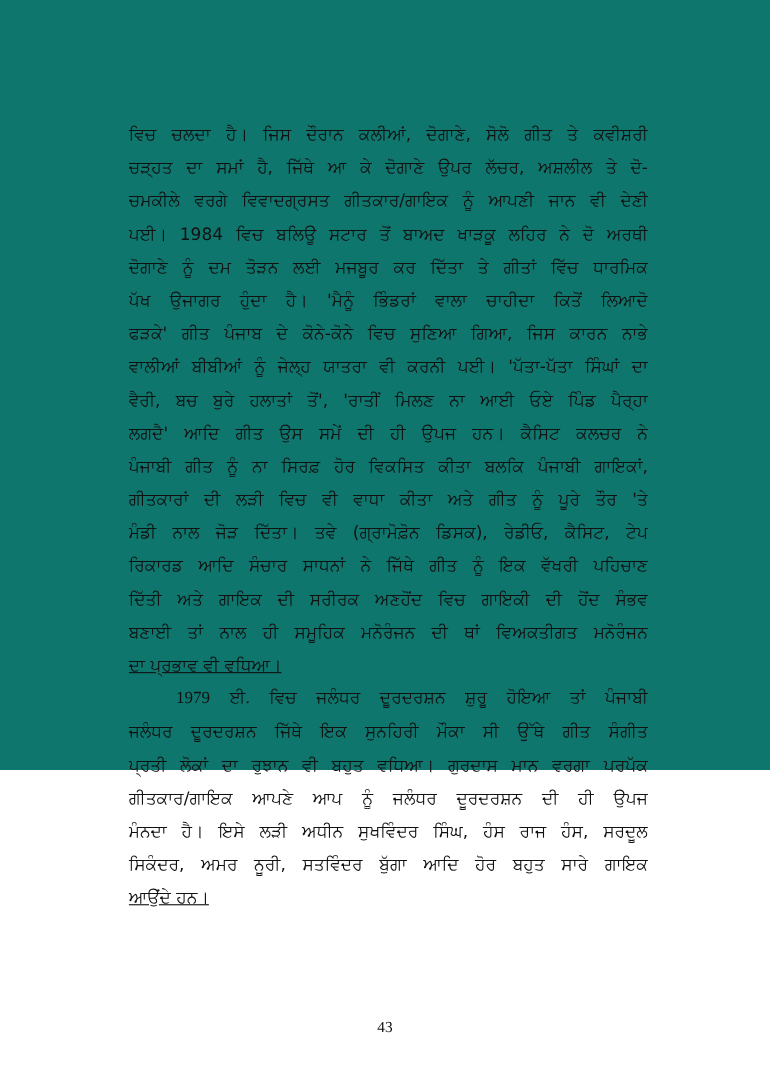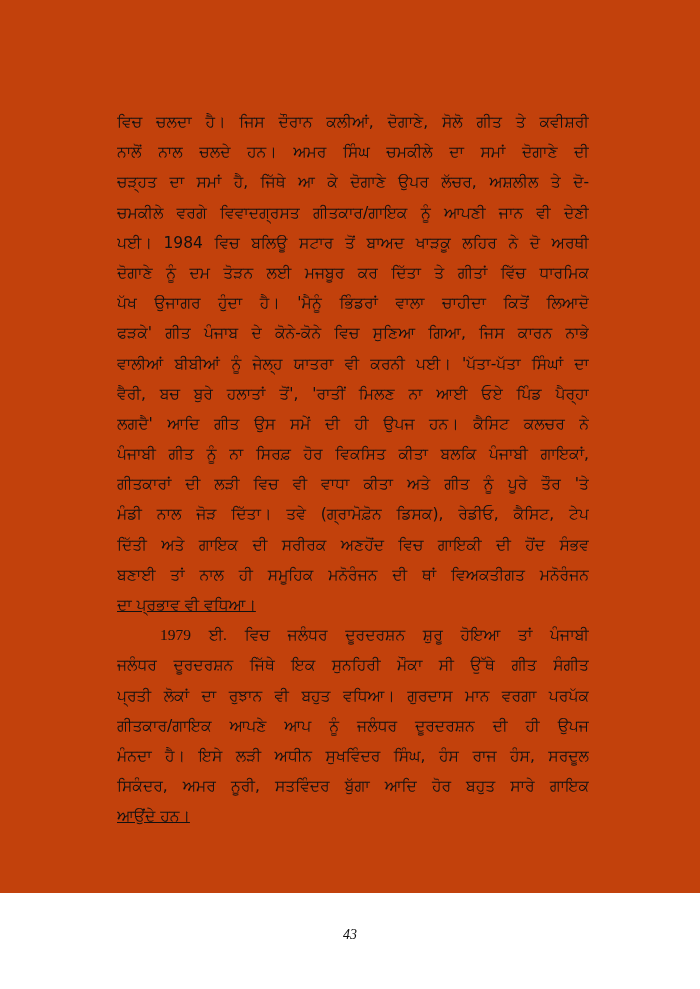--- a/index.html
+++ b/index.html
@@ -1,50 +1,50 @@
 <!DOCTYPE html>
 <html><head>
 <meta charset="utf-8">
 <style>
   html, body { margin:0; padding:0; background:#ffffff; }
   body { width:700px; height:989px; position:relative; overflow:hidden; }
-  .page { position:absolute; left:0; top:0; width:700px; height:893px; background:#c2410c; }
+  .page { position:absolute; left:0; top:0; width:700px; height:700px; background:#0f766e; }
   .text-block { position:absolute; left:117px; top:107px; width:472px; }
   .line {
     height:30.2px; line-height:30.2px; white-space:nowrap;
     font-family: "DejaVu Sans", sans-serif; font-size:15.5px; color:#111;
     text-align:justify; text-align-last:justify; overflow:hidden;
   }
   .line.last { text-align-last:left;text-decoration:underline; }
   .line.indent { padding-left:43px;font-family:Liberation Serif, serif; }
   .page-number {
     position:absolute; left:0; width:700px; top:927px; text-align:center;
-    font-family:"Liberation Serif", serif; font-size:14px; color:#111;font-style:italic;
+    font-family:"Liberation Serif", serif; font-size:14px; color:#111;
   }
 </style>
 </head>
 <body>
 
 <div class="page">
   <div class="text-block">
     <div>
       <div class="line">ਵਿਚ ਚਲਦਾ ਹੈ। ਜਿਸ ਦੌਰਾਨ ਕਲੀਆਂ, ਦੋਗਾਣੇ, ਸੋਲੋ ਗੀਤ ਤੇ ਕਵੀਸ਼ਰੀ</div>
-      <div class="line">ਨਾਲੋਂ ਨਾਲ ਚਲਦੇ ਹਨ। ਅਮਰ ਸਿੰਘ ਚਮਕੀਲੇ ਦਾ ਸਮਾਂ ਦੋਗਾਣੇ ਦੀ</div>
       <div class="line">ਚੜ੍ਹਤ ਦਾ ਸਮਾਂ ਹੈ, ਜਿੱਥੇ ਆ ਕੇ ਦੋਗਾਣੇ ਉਪਰ ਲੱਚਰ, ਅਸ਼ਲੀਲ ਤੇ ਦੋ-</div>
       <div class="line">ਚਮਕੀਲੇ ਵਰਗੇ ਵਿਵਾਦਗ੍ਰਸਤ ਗੀਤਕਾਰ/ਗਾਇਕ ਨੂੰ ਆਪਣੀ ਜਾਨ ਵੀ ਦੇਣੀ</div>
       <div class="line">ਪਈ। 1984 ਵਿਚ ਬਲਿਊ ਸਟਾਰ ਤੋਂ ਬਾਅਦ ਖਾੜਕੂ ਲਹਿਰ ਨੇ ਦੋ ਅਰਥੀ</div>
       <div class="line">ਦੋਗਾਣੇ ਨੂੰ ਦਮ ਤੋੜਨ ਲਈ ਮਜਬੂਰ ਕਰ ਦਿੱਤਾ ਤੇ ਗੀਤਾਂ ਵਿੱਚ ਧਾਰਮਿਕ</div>
       <div class="line">ਪੱਖ ਉਜਾਗਰ ਹੁੰਦਾ ਹੈ। 'ਮੈਨੂੰ ਭਿੰਡਰਾਂ ਵਾਲਾ ਚਾਹੀਦਾ ਕਿਤੋਂ ਲਿਆਦੋ</div>
       <div class="line">ਫੜਕੇ' ਗੀਤ ਪੰਜਾਬ ਦੇ ਕੋਨੇ-ਕੋਨੇ ਵਿਚ ਸੁਣਿਆ ਗਿਆ, ਜਿਸ ਕਾਰਨ ਨਾਭੇ</div>
       <div class="line">ਵਾਲੀਆਂ ਬੀਬੀਆਂ ਨੂੰ ਜੇਲ੍ਹ ਯਾਤਰਾ ਵੀ ਕਰਨੀ ਪਈ। 'ਪੱਤਾ-ਪੱਤਾ ਸਿੰਘਾਂ ਦਾ</div>
       <div class="line">ਵੈਰੀ, ਬਚ ਬੁਰੇ ਹਲਾਤਾਂ ਤੋਂ', 'ਰਾਤੀਂ ਮਿਲਣ ਨਾ ਆਈ ਓਏ ਪਿੰਡ ਪੈਰ੍ਹਾ</div>
       <div class="line">ਲਗਦੈ' ਆਦਿ ਗੀਤ ਉਸ ਸਮੇਂ ਦੀ ਹੀ ਉਪਜ ਹਨ। ਕੈਸਿਟ ਕਲਚਰ ਨੇ</div>
       <div class="line">ਪੰਜਾਬੀ ਗੀਤ ਨੂੰ ਨਾ ਸਿਰਫ਼ ਹੋਰ ਵਿਕਸਿਤ ਕੀਤਾ ਬਲਕਿ ਪੰਜਾਬੀ ਗਾਇਕਾਂ,</div>
       <div class="line">ਗੀਤਕਾਰਾਂ ਦੀ ਲੜੀ ਵਿਚ ਵੀ ਵਾਧਾ ਕੀਤਾ ਅਤੇ ਗੀਤ ਨੂੰ ਪੂਰੇ ਤੌਰ 'ਤੇ</div>
       <div class="line">ਮੰਡੀ ਨਾਲ ਜੋੜ ਦਿੱਤਾ। ਤਵੇ (ਗ੍ਰਾਮੋਫ਼ੋਨ ਡਿਸਕ), ਰੇਡੀਓ, ਕੈਸਿਟ, ਟੇਪ</div>
+      <div class="line">ਰਿਕਾਰਡ ਆਦਿ ਸੰਚਾਰ ਸਾਧਨਾਂ ਨੇ ਜਿੱਥੇ ਗੀਤ ਨੂੰ ਇਕ ਵੱਖਰੀ ਪਹਿਚਾਣ</div>
       <div class="line">ਦਿੱਤੀ ਅਤੇ ਗਾਇਕ ਦੀ ਸਰੀਰਕ ਅਣਹੋਂਦ ਵਿਚ ਗਾਇਕੀ ਦੀ ਹੋਂਦ ਸੰਭਵ</div>
       <div class="line">ਬਣਾਈ ਤਾਂ ਨਾਲ ਹੀ ਸਮੂਹਿਕ ਮਨੋਰੰਜਨ ਦੀ ਥਾਂ ਵਿਅਕਤੀਗਤ ਮਨੋਰੰਜਨ</div>
       <div class="line last">ਦਾ ਪ੍ਰਭਾਵ ਵੀ ਵਧਿਆ।</div>
     </div>
     <div>
       <div class="line indent">1979 ਈ. ਵਿਚ ਜਲੰਧਰ ਦੂਰਦਰਸ਼ਨ ਸ਼ੁਰੂ ਹੋਇਆ ਤਾਂ ਪੰਜਾਬੀ</div>
       <div class="line">ਜਲੰਧਰ ਦੂਰਦਰਸ਼ਨ ਜਿੱਥੇ ਇਕ ਸੁਨਹਿਰੀ ਮੌਕਾ ਸੀ ਉੱਥੇ ਗੀਤ ਸੰਗੀਤ</div>
       <div class="line">ਪ੍ਰਤੀ ਲੋਕਾਂ ਦਾ ਰੁਝਾਨ ਵੀ ਬਹੁਤ ਵਧਿਆ। ਗੁਰਦਾਸ ਮਾਨ ਵਰਗਾ ਪਰਪੱਕ</div>
       <div class="line">ਗੀਤਕਾਰ/ਗਾਇਕ ਆਪਣੇ ਆਪ ਨੂੰ ਜਲੰਧਰ ਦੂਰਦਰਸ਼ਨ ਦੀ ਹੀ ਉਪਜ</div>
       <div class="line">ਮੰਨਦਾ ਹੈ। ਇਸੇ ਲੜੀ ਅਧੀਨ ਸੁਖਵਿੰਦਰ ਸਿੰਘ, ਹੰਸ ਰਾਜ ਹੰਸ, ਸਰਦੂਲ</div>

